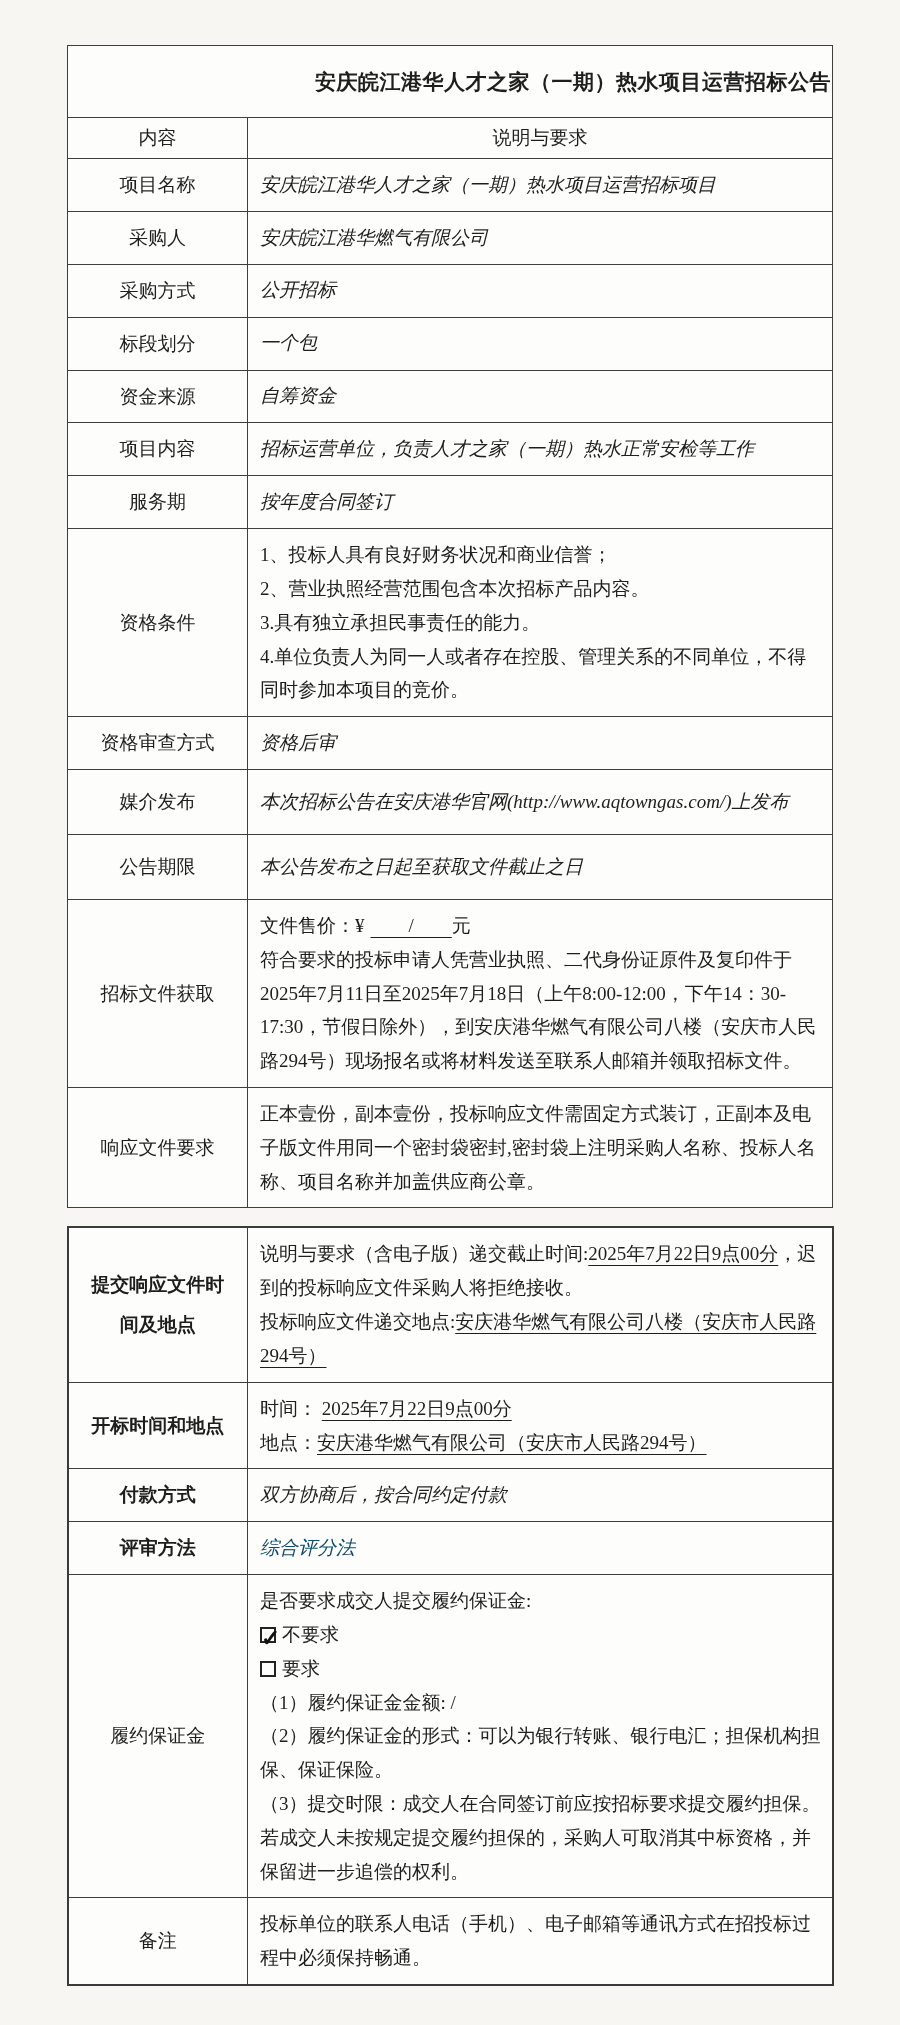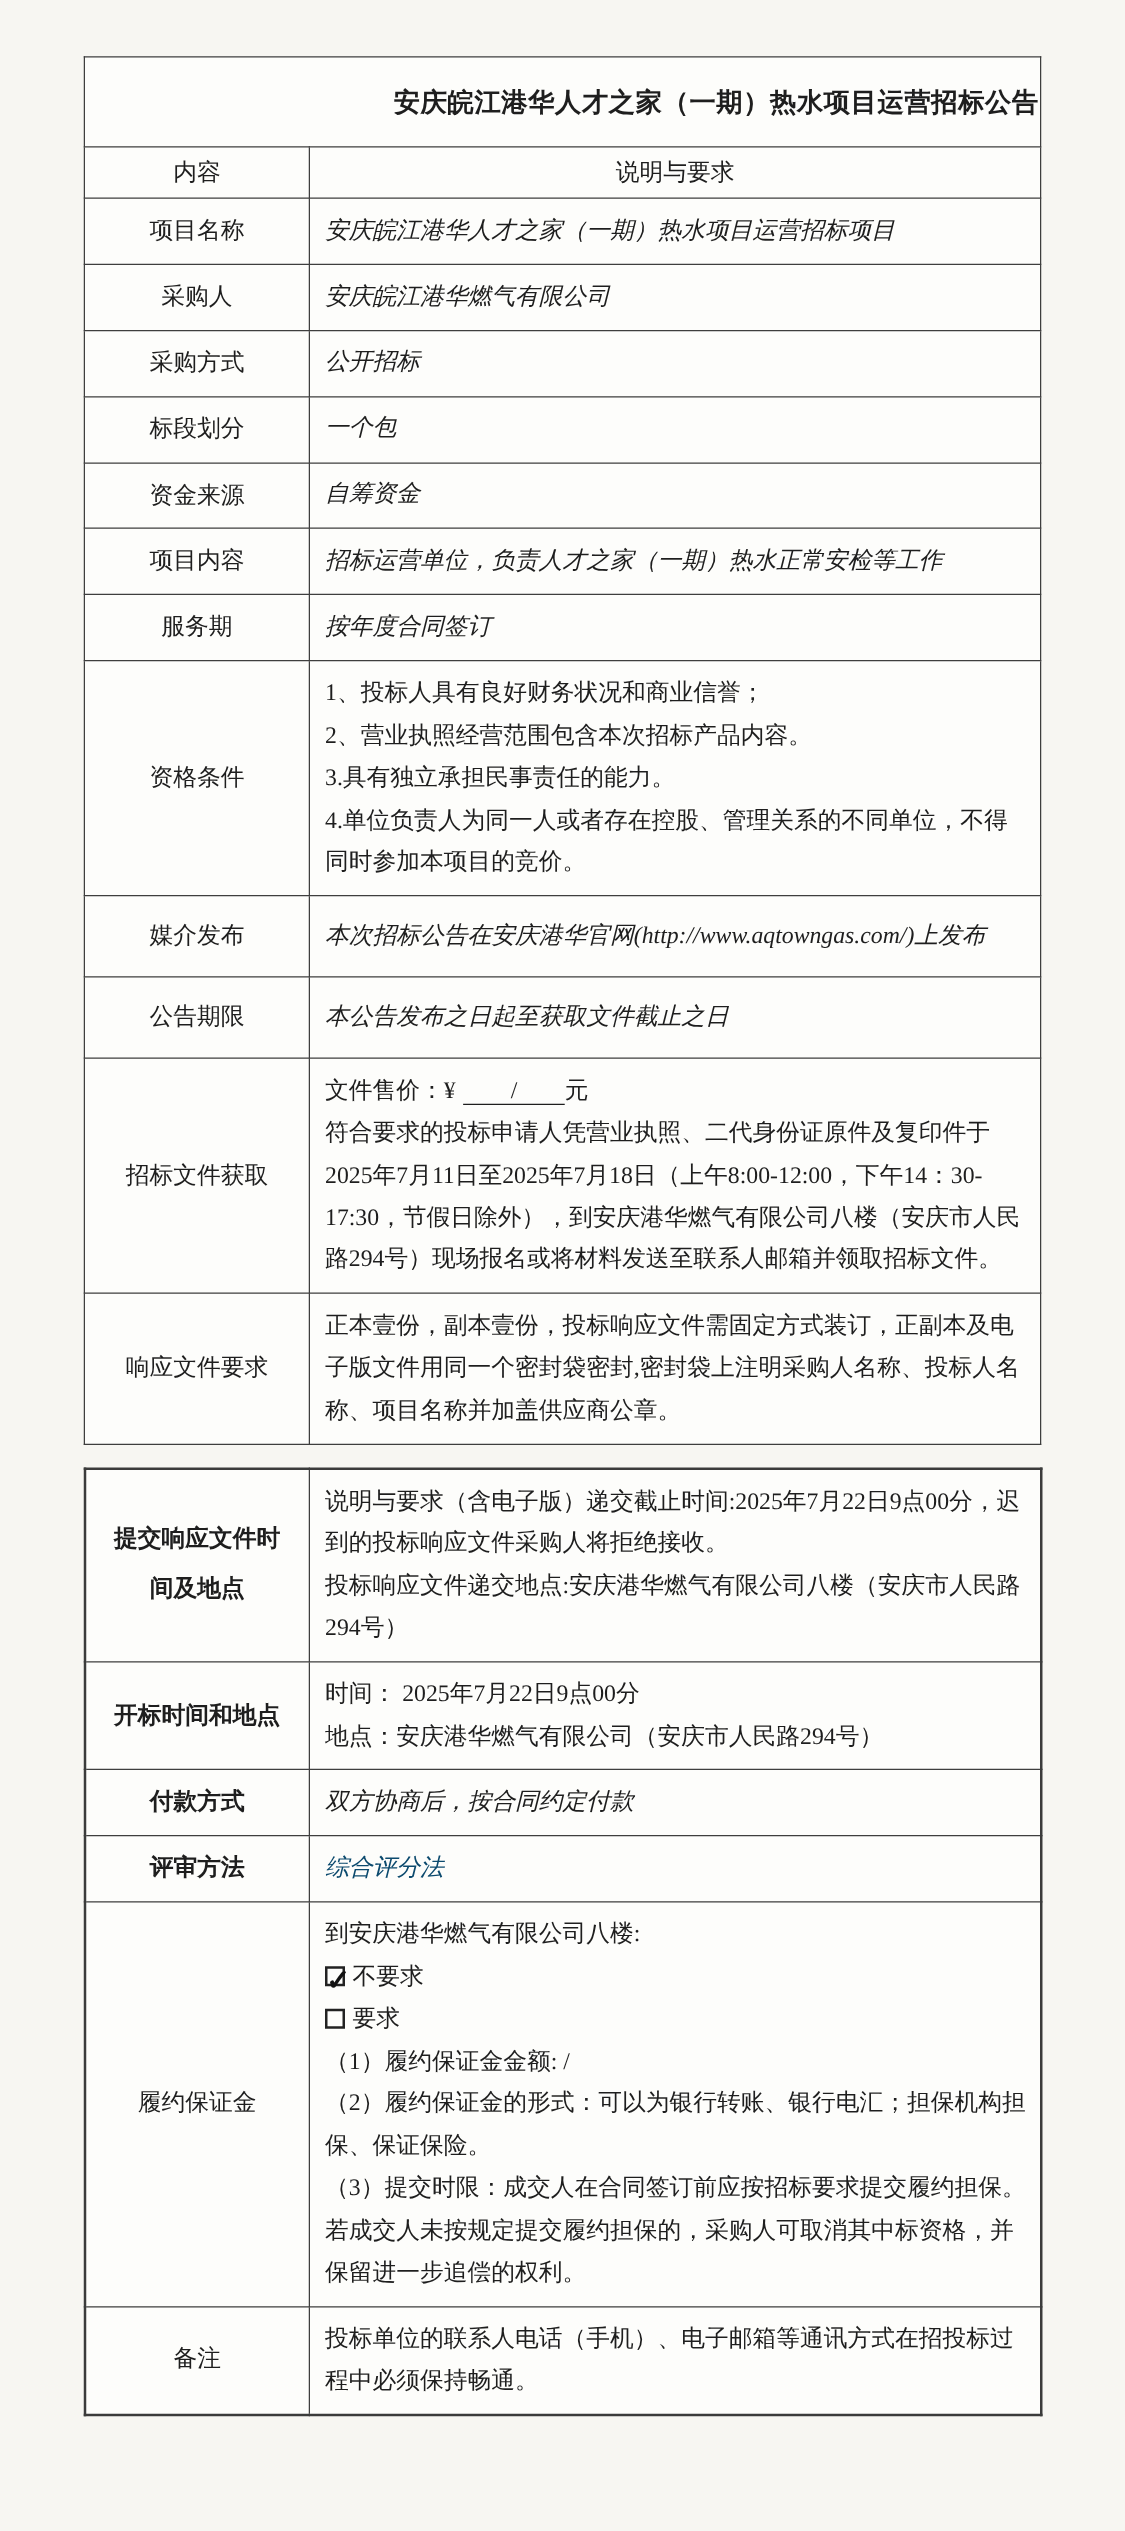--- a/index.html
+++ b/index.html
@@ -33,21 +33,21 @@
     text-align:center;
     padding:6px 16px;
     line-height:2.1;
   }
   .bold-label { font-weight:bold; }
   .head { text-align:center; padding:7px 4px; }
   .value { padding:6px 10px 6px 12px; line-height:1.5;font-style:italic; }
   .tall  { padding-top:12px; padding-bottom:12px; }
   .multi { padding:9px 10px 9px 12px; }
   .multi p { margin:0; line-height:1.78; }
-  .u { text-underline-offset:5px; }
+  .u { text-decoration:underline; text-underline-offset:5px; }
   .blank { text-decoration:underline; text-underline-offset:5px; margin-left:6px; }
   .muted { color:#0c4a6e; }
   .cb {
     display:inline-block; width:16px; height:16px;
     border:2px solid #222; margin-right:6px;
     vertical-align:-2px; position:relative;
   }
   .cb.checked::after {
     content:"✓";
     position:absolute; left:-1px; top:-10px;
@@ -107,20 +107,24 @@
     <tr>
       <td class="label">资格条件</td>
       <td class="multi">
         <p>1、投标人具有良好财务状况和商业信誉；</p>
         <p>2、营业执照经营范围包含本次招标产品内容。</p>
         <p>3.具有独立承担民事责任的能力。</p>
         <p>4.单位负责人为同一人或者存在控股、管理关系的不同单位，不得同时参加本项目的竞价。</p>
       </td>
     </tr>
 
+    <tr>
+      <td class="label">资格审查方式</td>
+      <td class="value">资格后审</td>
+    </tr>
 
     <tr>
       <td class="label tall">媒介发布</td>
       <td class="value tall">本次招标公告在安庆港华官网(http://www.aqtowngas.com/)上发布</td>
     </tr>
 
     <tr>
       <td class="label tall">公告期限</td>
       <td class="value tall">本公告发布之日起至获取文件截止之日</td>
     </tr>
@@ -171,21 +175,21 @@
     </tr>
 
     <tr>
       <td class="label bold-label">评审方法</td>
       <td class="value muted">综合评分法</td>
     </tr>
 
     <tr>
       <td class="label">履约保证金</td>
       <td class="multi">
-        <p>到安庆港华燃气有限公司八楼:</p>
+        <p>是否要求成交人提交履约保证金:</p>
         <p><span class="cb checked"></span><span>不要求</span></p>
         <p><span class="cb"></span><span>要求</span></p>
         <p>（1）履约保证金金额: /</p>
         <p>（2）履约保证金的形式：可以为银行转账、银行电汇；担保机构担保、保证保险。</p>
         <p>（3）提交时限：成交人在合同签订前应按招标要求提交履约担保。若成交人未按规定提交履约担保的，采购人可取消其中标资格，并保留进一步追偿的权利。</p>
       </td>
     </tr>
 
     <tr>
       <td class="label">备注</td>

